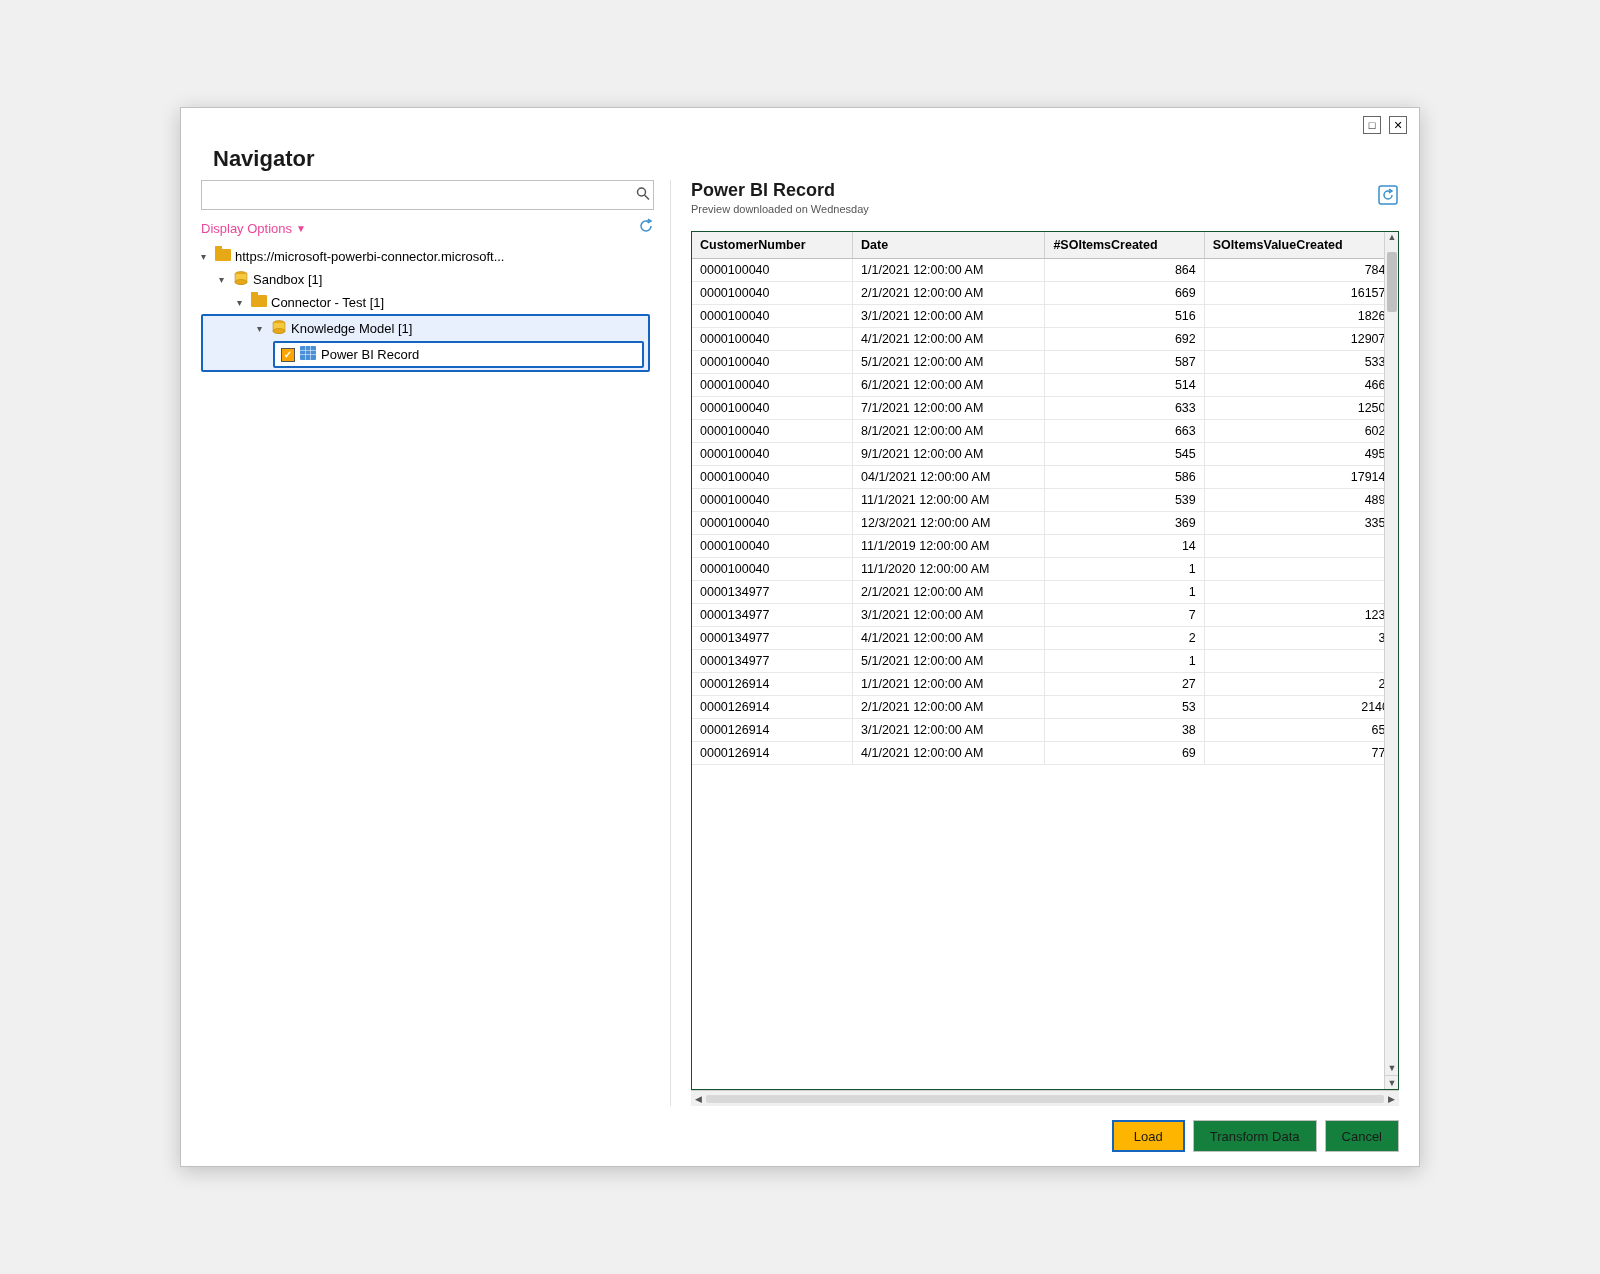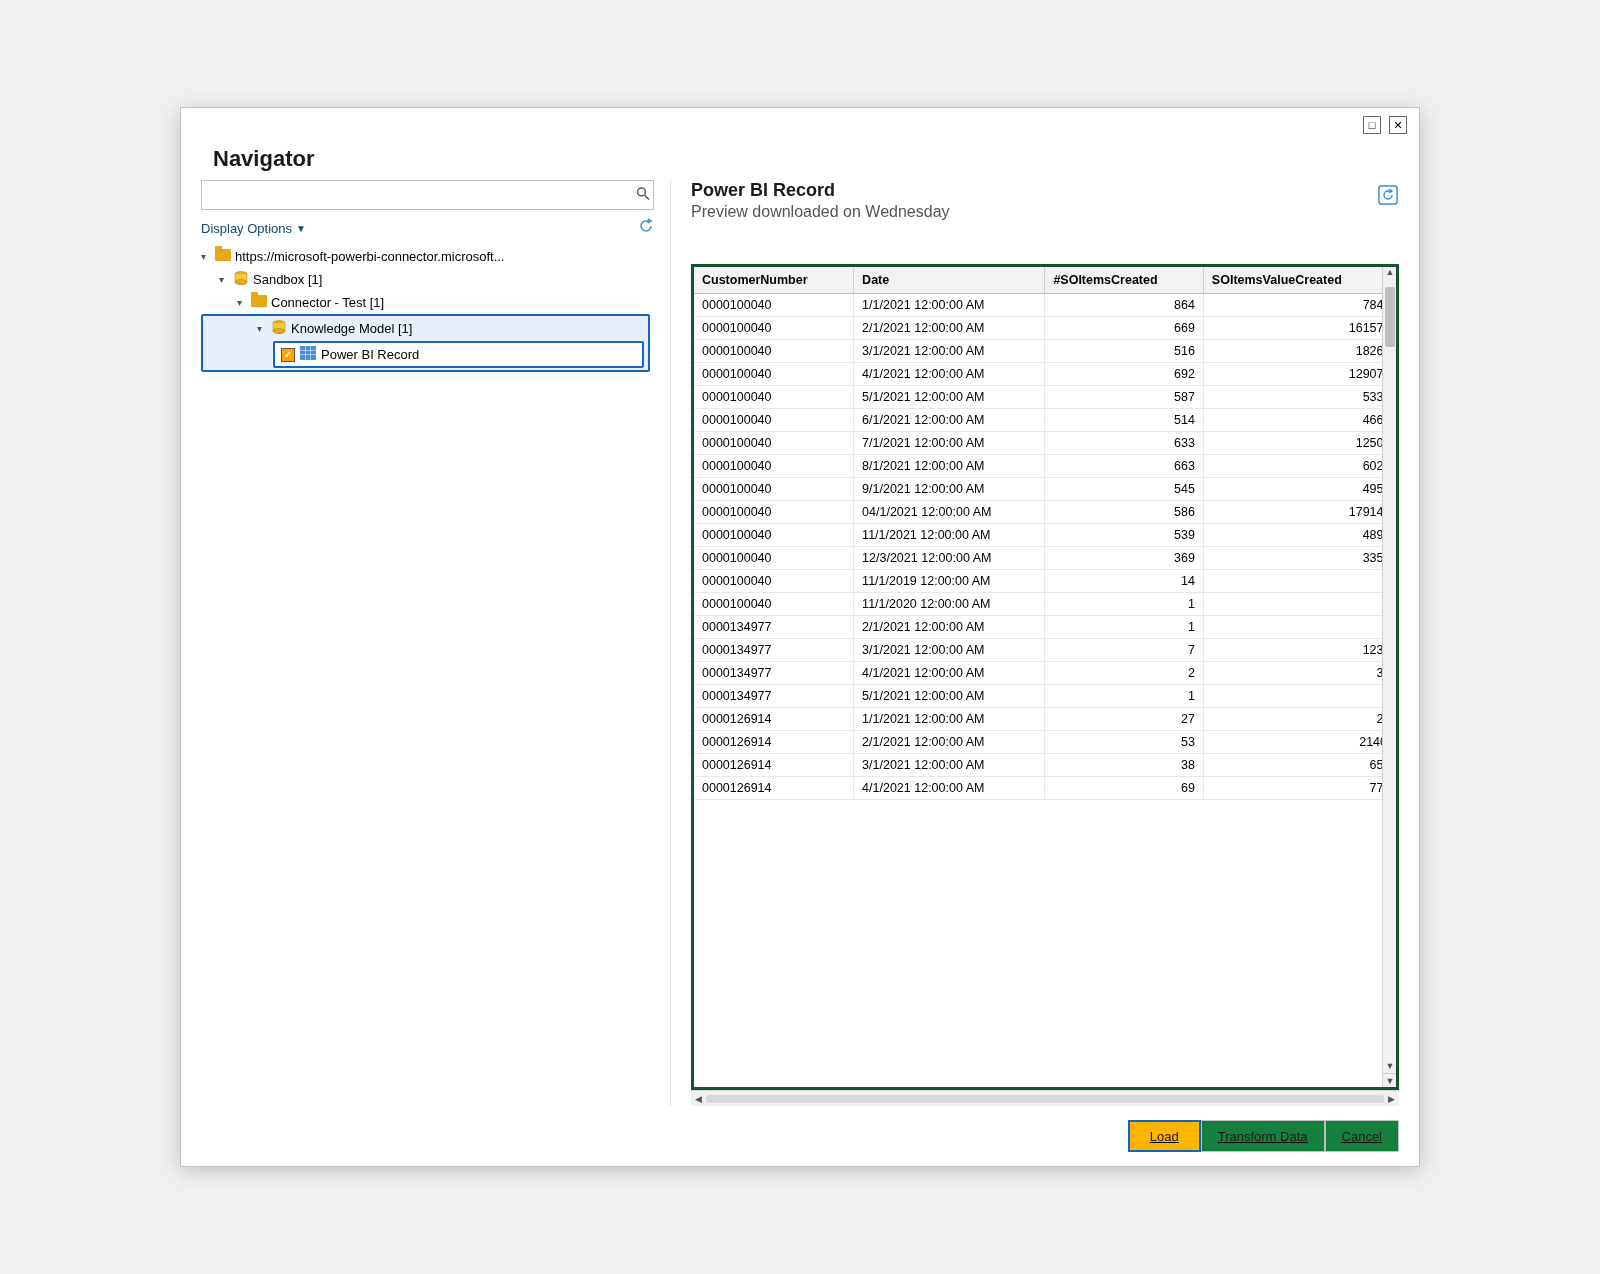--- a/index.html
+++ b/index.html
@@ -92,21 +92,21 @@
       display: flex;
       align-items: center;
       justify-content: space-between;
       margin-bottom: 8px;
     }
     .display-options-btn {
       background: none;
       border: none;
       cursor: pointer;
       font-size: 13px;
-      color: #0c4a6e;
+      color: #ec4899;
       display: flex;
       align-items: center;
       gap: 4px;
     }
     .display-options-btn .arrow { font-size: 10px; }
     .refresh-icon-btn {
       background: none;
       border: none;
       cursor: pointer;
       color: #555;
@@ -163,30 +163,29 @@
       flex-direction: column;
       padding-left: 20px;
     }
     .preview-title {
       font-size: 18px;
       font-weight: 600;
       color: #1a1a1a;
       margin-bottom: 2px;
     }
     .preview-subtitle {
-      font-size: 16px;
+      font-size: 11px;
       color: #555;
-      margin-bottom: 28px;
+      margin-bottom: 16px;
     }
     .data-table-wrap {
       flex: 1;
       overflow: hidden;
-      border: 3px solid #14532d;
+      border: 1px solid #14532d;
       position: relative;
-      margin-top: 15px;
     }
     .data-table-scroll {
       overflow-y: auto;
       overflow-x: hidden;
       height: 100%;
     }
     .data-table {
       width: 100%;
       border-collapse: collapse;
       font-size: 12.5px;
@@ -255,21 +254,21 @@
       flex: 1;
       height: 8px;
       background: #d8d8d8;
       border-radius: 2px;
     }
     
     .dialog-footer {
       display: flex;
       justify-content: flex-end;
       padding: 14px 20px;
-      text-decoration: underline;
+      gap: 8px;
     }
     .btn {
       height: 32px;
       padding: 0 16px;
       border: 1px solid #c0c0c0;
       background: #15803d;
       cursor: pointer;
       font-size: 13px;
       color: #1a1a1a;
     }

